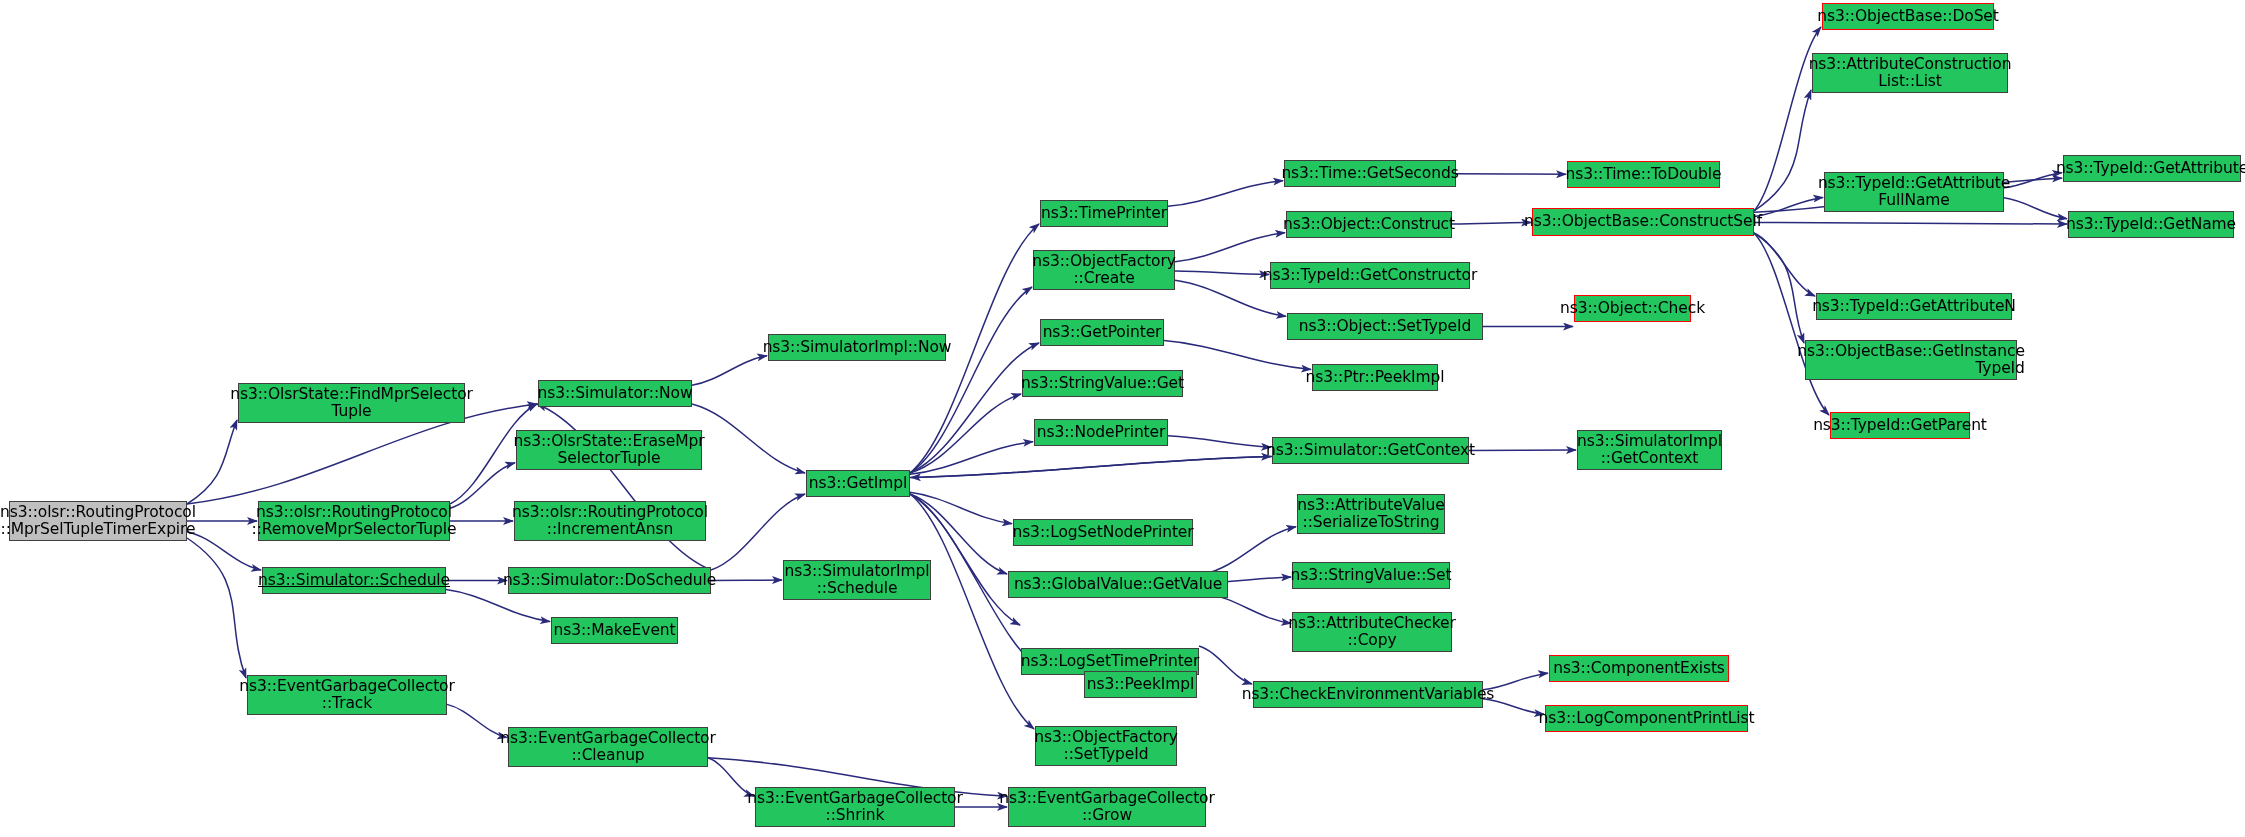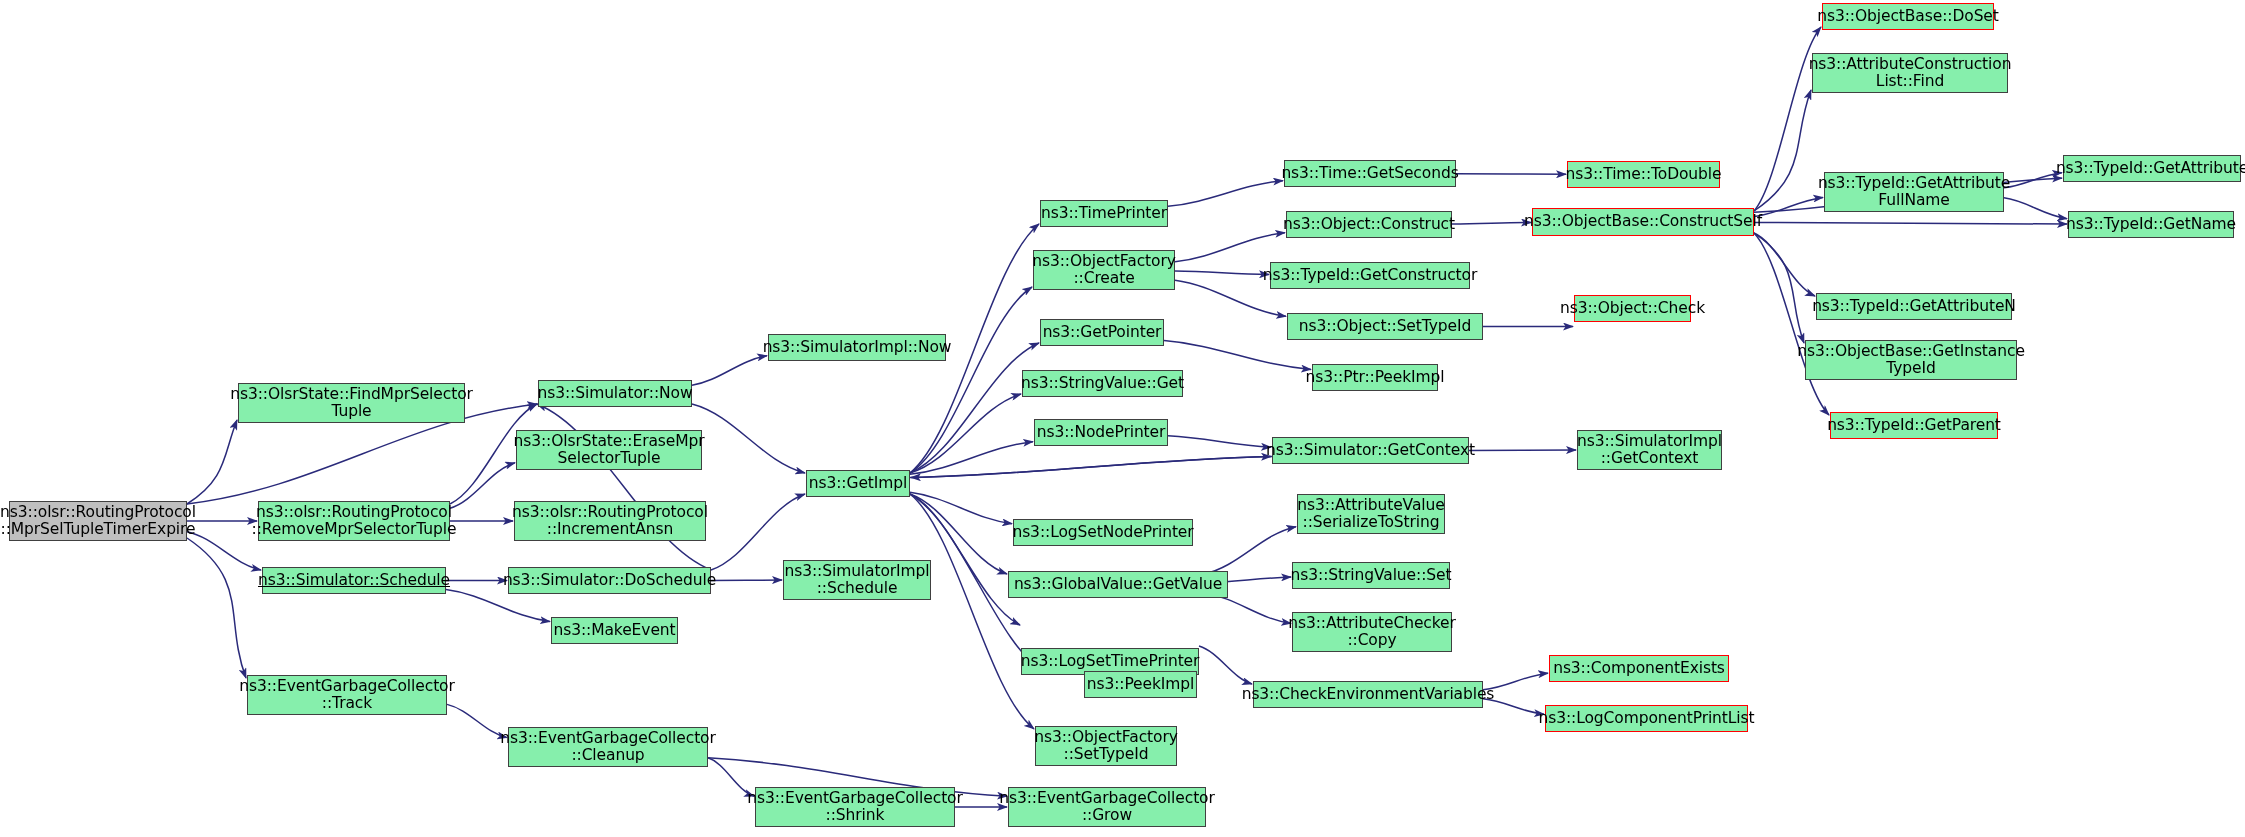--- a/index.html
+++ b/index.html
@@ -24,21 +24,21 @@
     height: 837px;
     pointer-events: none;
   }
   .node {
     position: absolute;
     box-sizing: border-box;
     display: flex;
     align-items: center;
     justify-content: center;
     text-align: center;
-    background: #86efac;
+    background: #22c55e;
     border: 1px solid #404040;
     color: #000000;
     font-size: 15.5px;
     line-height: 1.12;
     letter-spacing: -0.1px;
     white-space: pre-line;
     padding: 0 4px;
     z-index: 5;
   }
   .node.red {
@@ -172,23 +172,23 @@
       <div class="node" style="left: 1253px; top: 681px; width: 230px; height: 27px;">ns3::CheckEnvironmentVariables</div>
       <div class="node red" style="left: 1567px; top: 161px; width: 153px; height: 27px;">ns3::Time::ToDouble</div>
       <div class="node red" style="left: 1532px; top: 208px; width: 222px; height: 28px;">ns3::ObjectBase::ConstructSelf</div>
       <div class="node red" style="left: 1574px; top: 295px; width: 117px; height: 27px;">ns3::Object::Check</div>
       <div class="node" style="left: 1577px; top: 430px; width: 145px; height: 40px;">ns3::SimulatorImpl
 ::GetContext</div>
       <div class="node red" style="left: 1549px; top: 655px; width: 180px; height: 27px;">ns3::ComponentExists</div>
       <div class="node red" style="left: 1545px; top: 705px; width: 203px; height: 27px;">ns3::LogComponentPrintList</div>
       <div class="node red" style="left: 1822px; top: 3px; width: 172px; height: 27px;">ns3::ObjectBase::DoSet</div>
       <div class="node" style="left: 1812px; top: 53px; width: 196px; height: 40px;">ns3::AttributeConstruction
-List::Find</div>
+List::List</div>
       <div class="node" style="left: 1824px; top: 172px; width: 180px; height: 40px;">ns3::TypeId::GetAttribute
 FullName</div>
       <div class="node" style="left: 1816px; top: 293px; width: 196px; height: 27px;">ns3::TypeId::GetAttributeN</div>
-      <div class="node" style="left: 1805px; top: 340px; width: 212px; height: 40px;">ns3::ObjectBase::GetInstance
+      <div class="node" style="left: 1805px; top: 340px; width: 212px; height: 40px; text-align: right;">ns3::ObjectBase::GetInstance
 TypeId</div>
-      <div class="node red" style="left: 1830px; top: 412px; width: 168px; height: 27px; text-align: center;">ns3::TypeId::GetParent</div>
+      <div class="node red" style="left: 1830px; top: 412px; width: 140px; height: 27px; text-align: center;">ns3::TypeId::GetParent</div>
       <div class="node" style="left: 2063px; top: 155px; width: 178px; height: 27px;">ns3::TypeId::GetAttribute</div>
       <div class="node" style="left: 2068px; top: 211px; width: 166px; height: 27px;">ns3::TypeId::GetName</div>
     </div>
 </div>
 
 </body></html>

